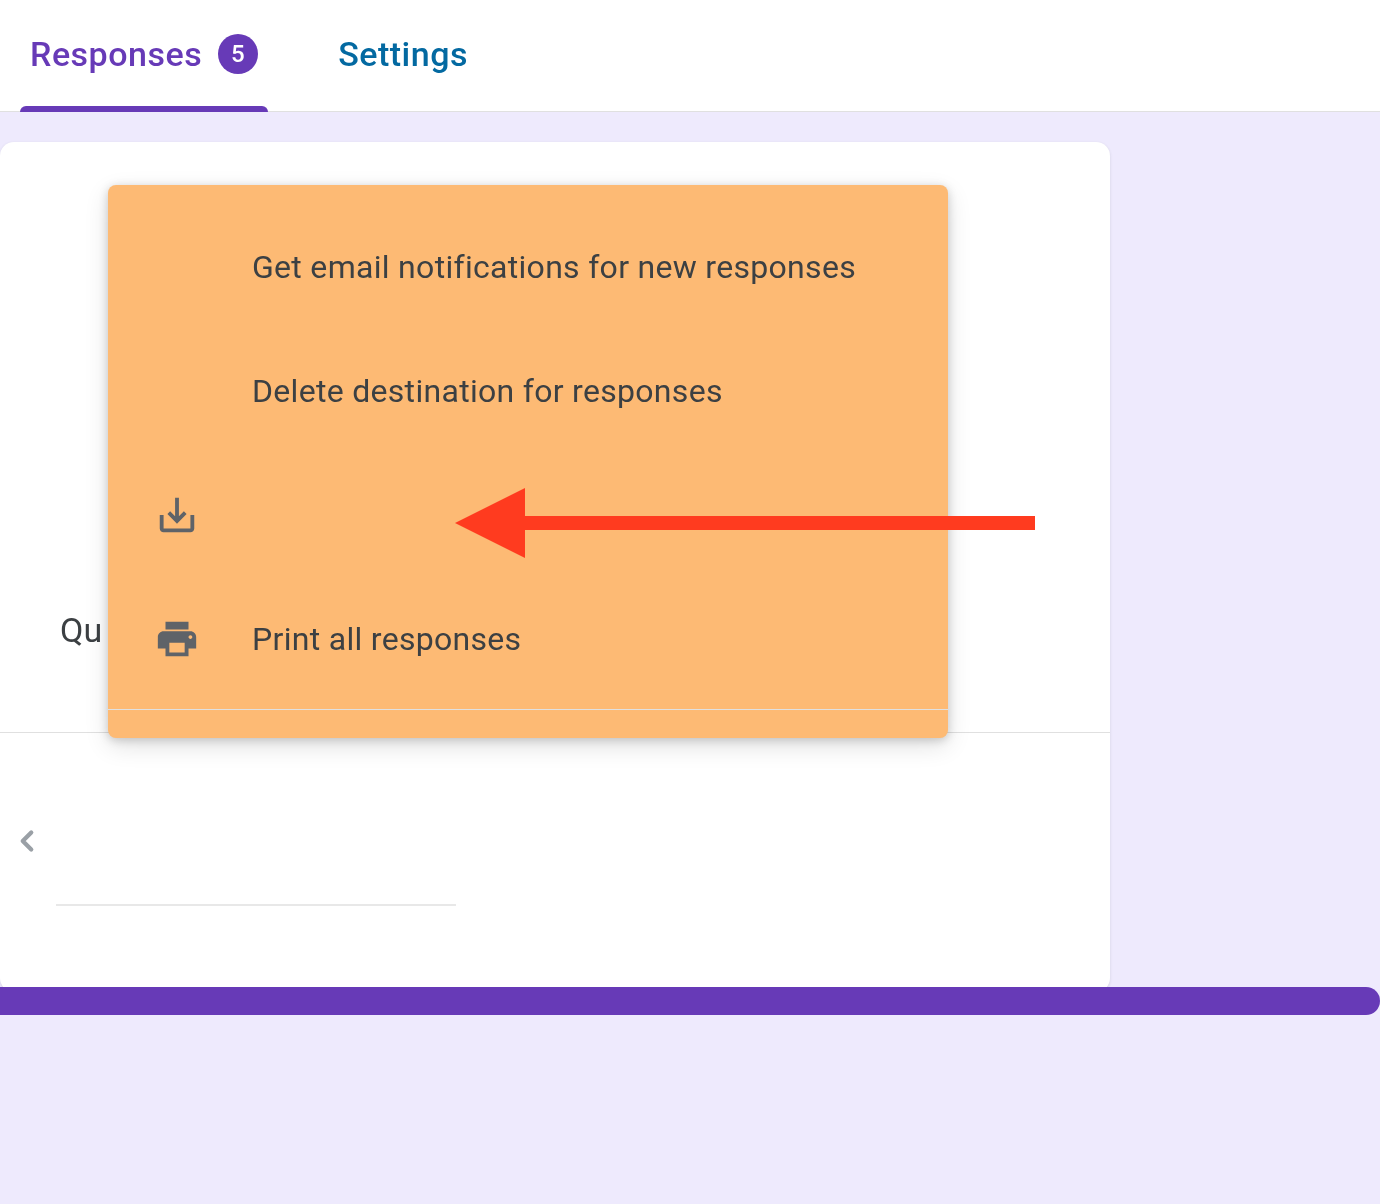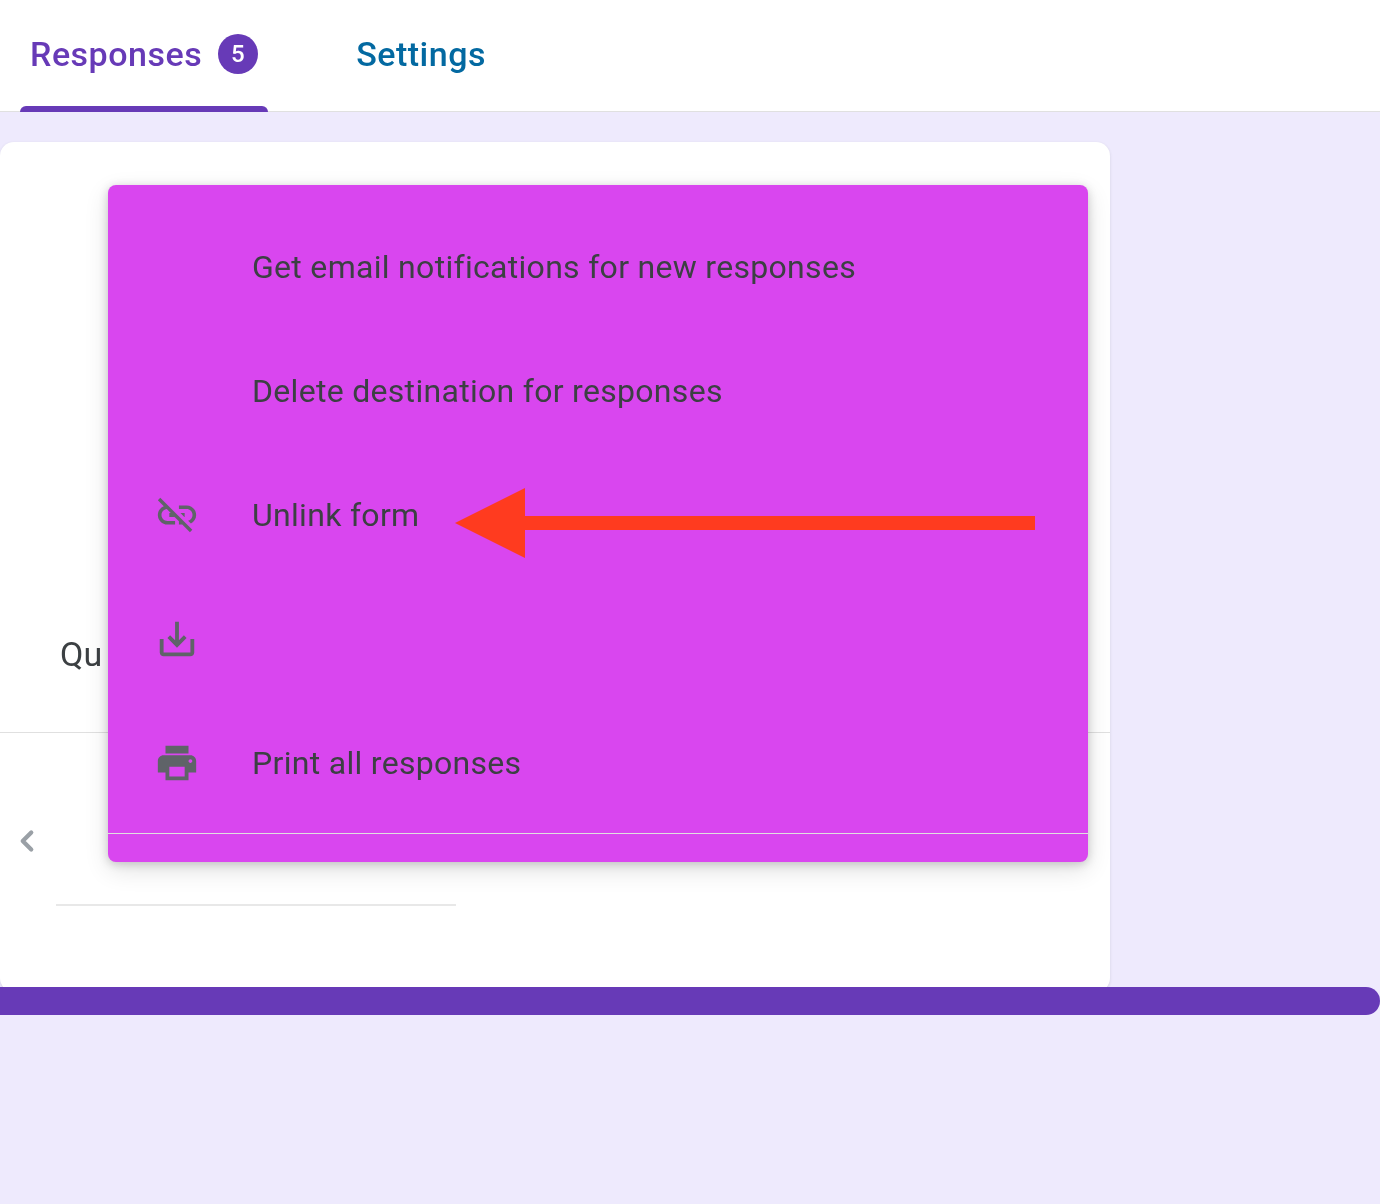--- a/index.html
+++ b/index.html
@@ -15,21 +15,20 @@
       overflow: hidden;
       position: relative;
     }
     .tabs-bar {
       display: flex;
       align-items: center;
       padding: 20px 16px 0 20px;
       border-bottom: 1px solid #e0e0e0;
       background: #fff;
       height: 112px;
-      gap: 18px;
     }
     .tab {
       display: flex;
       align-items: center;
       padding: 0 10px 24px 10px;
       cursor: pointer;
       font-size: 34px;
       color: #0369a1;
       font-weight: 500;
       letter-spacing: 0.5px;
@@ -83,21 +82,20 @@
       position: relative;
       left: 0;
     }
     .qu-text {
       position: absolute;
       left: 60px;
       top: 498px;
       font-size: 34px;
       color: #3c4043;
       z-index: 5;
-      margin-top: 24px;
     }
     .chevron {
       position: absolute;
       left: 0;
       top: 695px;
       font-size: 44px;
       color: #5f6368;
       padding: 10px;
     }
     .hr-line {
@@ -122,22 +120,22 @@
       left: 0;
       width: 100%;
       height: 28px;
       background: #673ab7;
       border-radius: 0 20px 20px 0;
     }
     .menu-popup {
       position: absolute;
       top: 185px;
       left: 108px;
-      width: 980px;
-      background: #d946ef;
+      width: 840px;
+      background: #fdba74;
       border-radius: 8px;
       box-shadow: 0 2px 10px rgba(0,0,0,0.18), 0 8px 24px rgba(0,0,0,0.12);
       z-index: 100;
       padding: 20px 0;
     }
     .menu-item {
       display: flex;
       align-items: center;
       height: 124px;
       padding: 0 44px;
@@ -212,28 +210,20 @@
     <span class="menu-icon empty"></span>
     <span>Get email notifications for new responses</span>
   </div>
   <div class="menu-item">
     <span class="menu-icon empty"></span>
     <span>Delete destination for responses</span>
   </div>
   <div class="menu-item">
     <span class="menu-icon">
       <svg viewBox="0 0 24 24">
-          <path d="M17 7h-4v1.9h4c1.71 0 3.1 1.39 3.1 3.1 0 1.43-.98 2.63-2.31 2.98l1.46 1.46C20.88 15.61 22 13.95 22 12c0-2.76-2.24-5-5-5zm-1 4h-2.19l2 2H16zM2 4.27l3.11 3.11C3.29 8.12 2 9.91 2 12c0 2.76 2.24 5 5 5h4v-1.9H7c-1.71 0-3.1-1.39-3.1-3.1 0-1.59 1.21-2.9 2.76-3.07L8.73 11H8v2h2.73L13 15.27V17h1.73l4.01 4L20 19.74 3.27 3 2 4.27z"></path>
-        </svg>
-    </span>
-    <span>Unlink form</span>
-  </div>
-  <div class="menu-item">
-    <span class="menu-icon">
-      <svg viewBox="0 0 24 24">
           <path d="M19 12v7H5v-7H3v7c0 1.1.9 2 2 2h14c1.1 0 2-.9 2-2v-7h-2zm-6 .67l2.59-2.58L17 11.5l-5 5-5-5 1.41-1.41L11 12.67V3h2z"></path>
         </svg>
     </span>
   </div>
   <div class="menu-item">
     <span class="menu-icon">
       <svg viewBox="0 0 24 24">
           <path d="M19 8H5c-1.66 0-3 1.34-3 3v6h4v4h12v-4h4v-6c0-1.66-1.34-3-3-3zm-3 11H8v-5h8v5zm3-7c-.55 0-1-.45-1-1s.45-1 1-1 1 .45 1 1-.45 1-1 1zm-1-9H6v4h12V3z"></path>
         </svg>
     </span>

